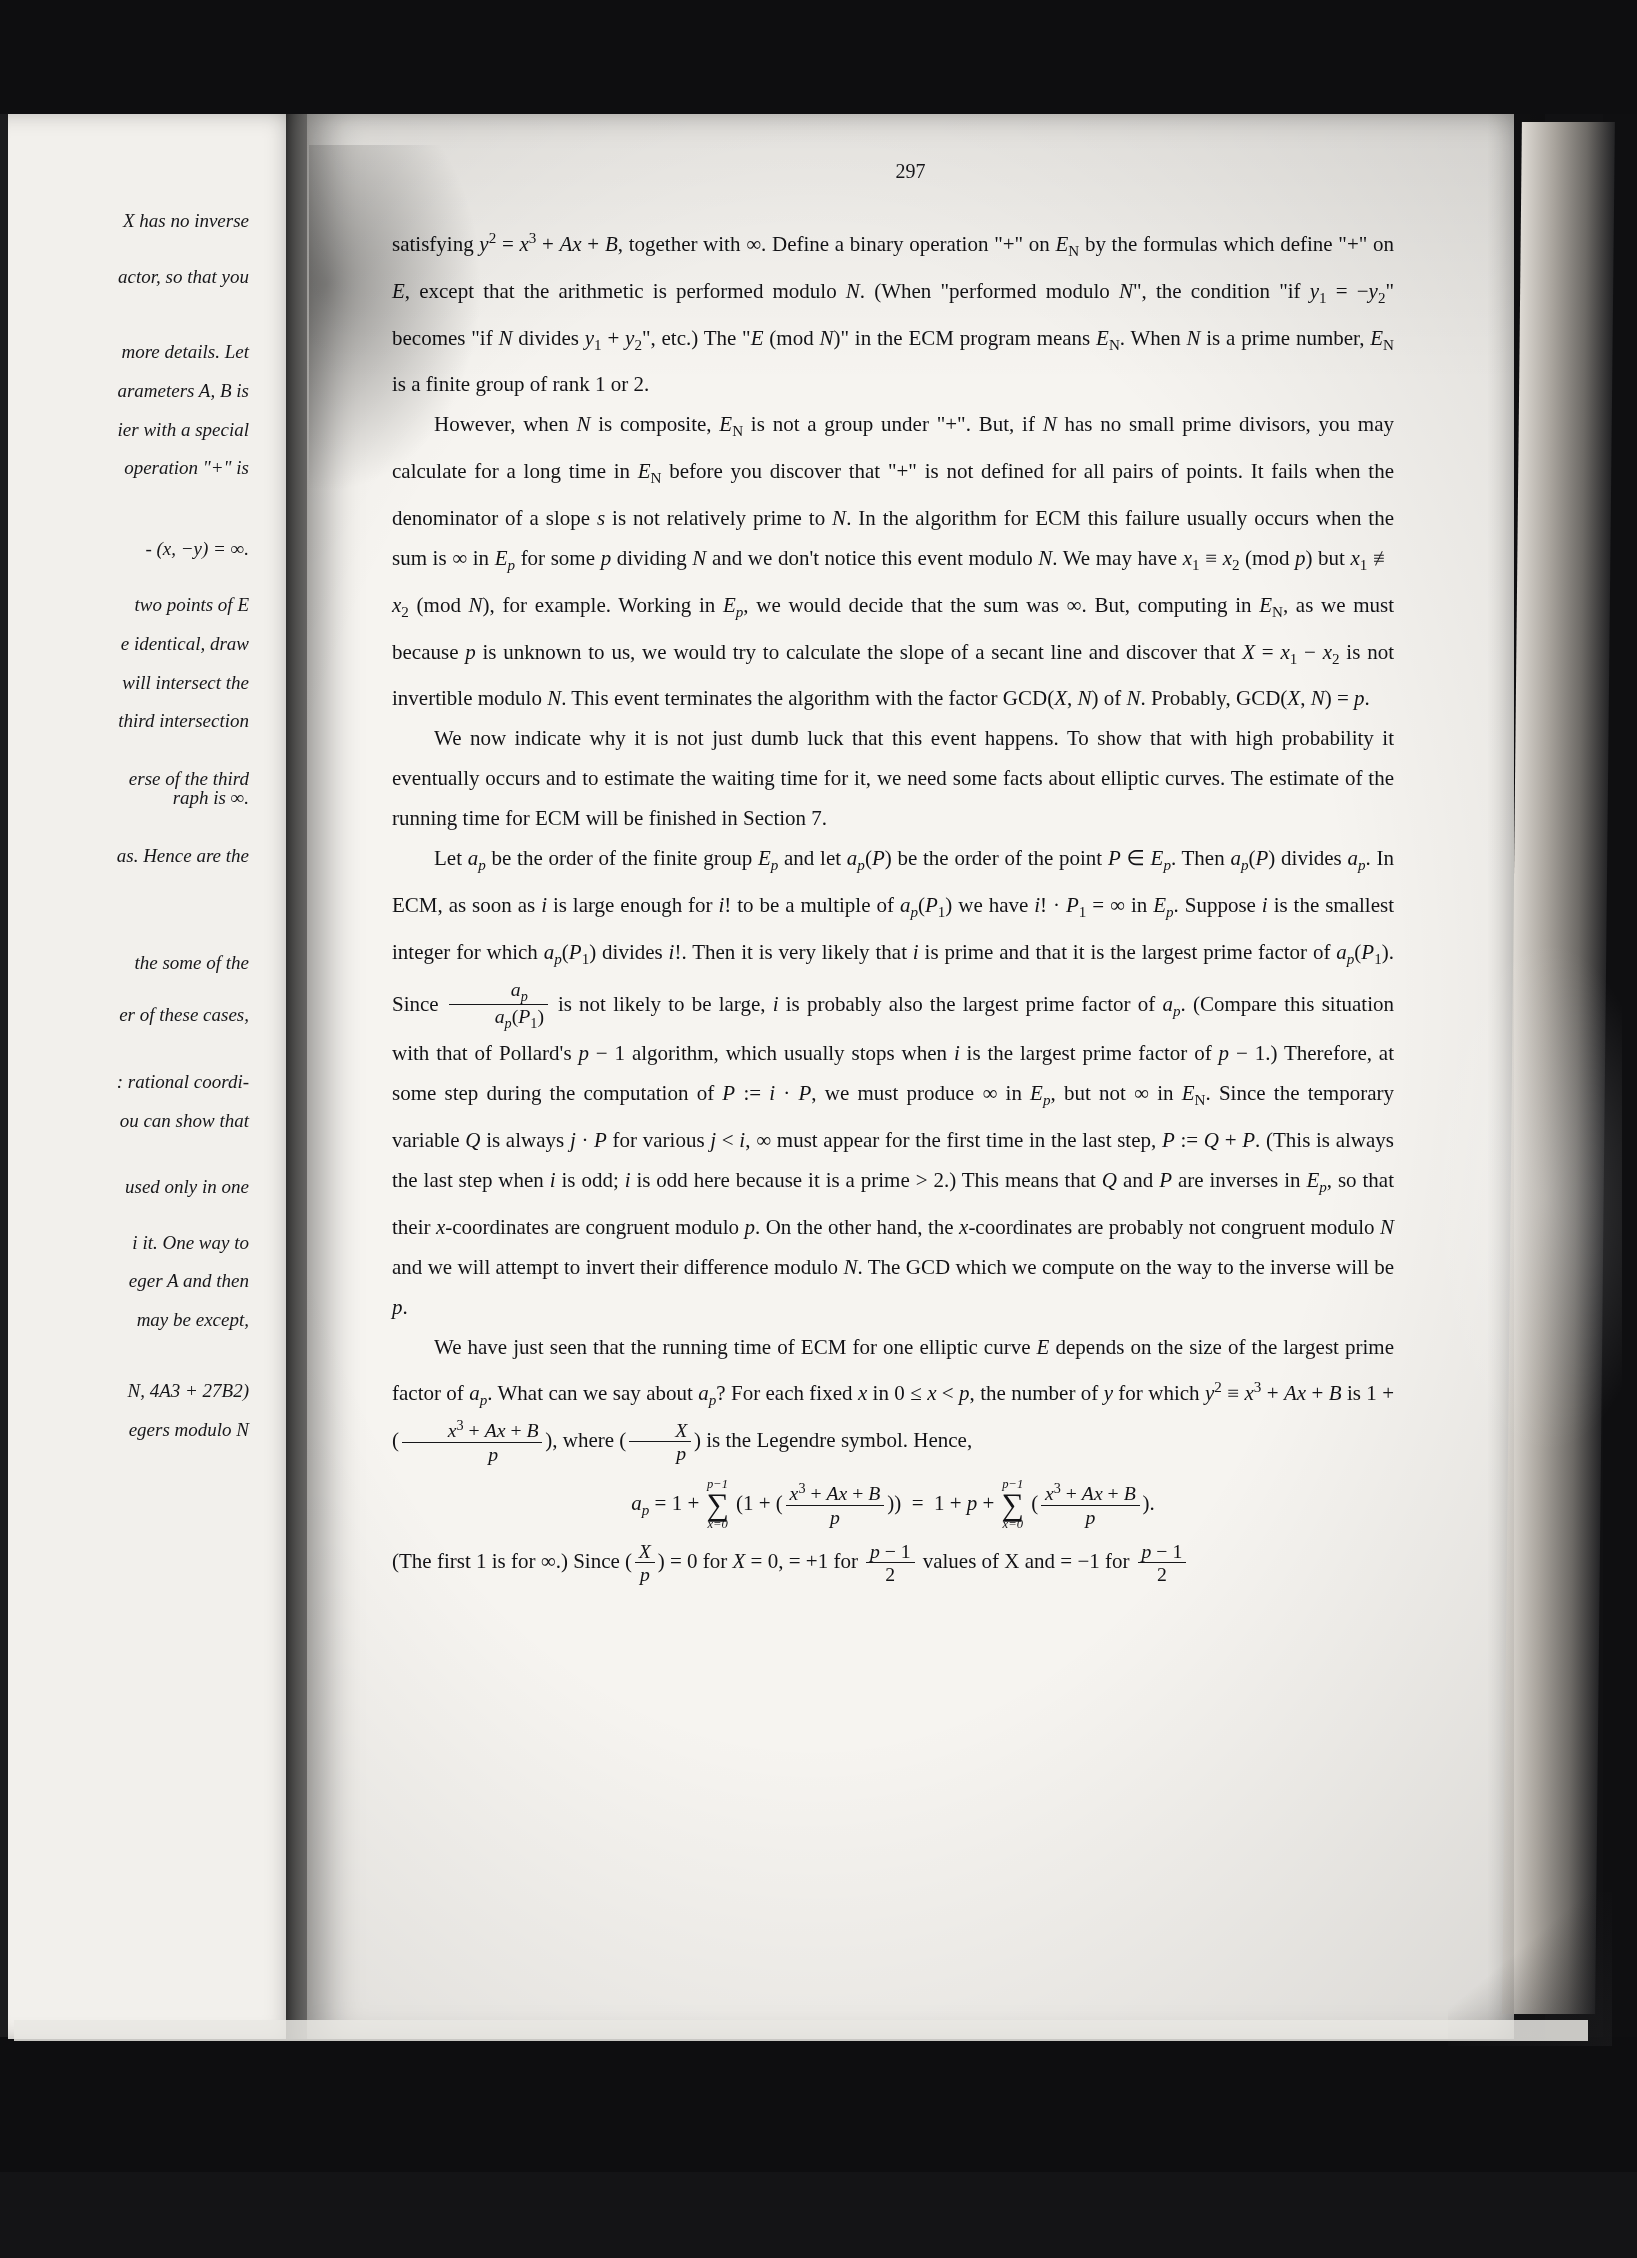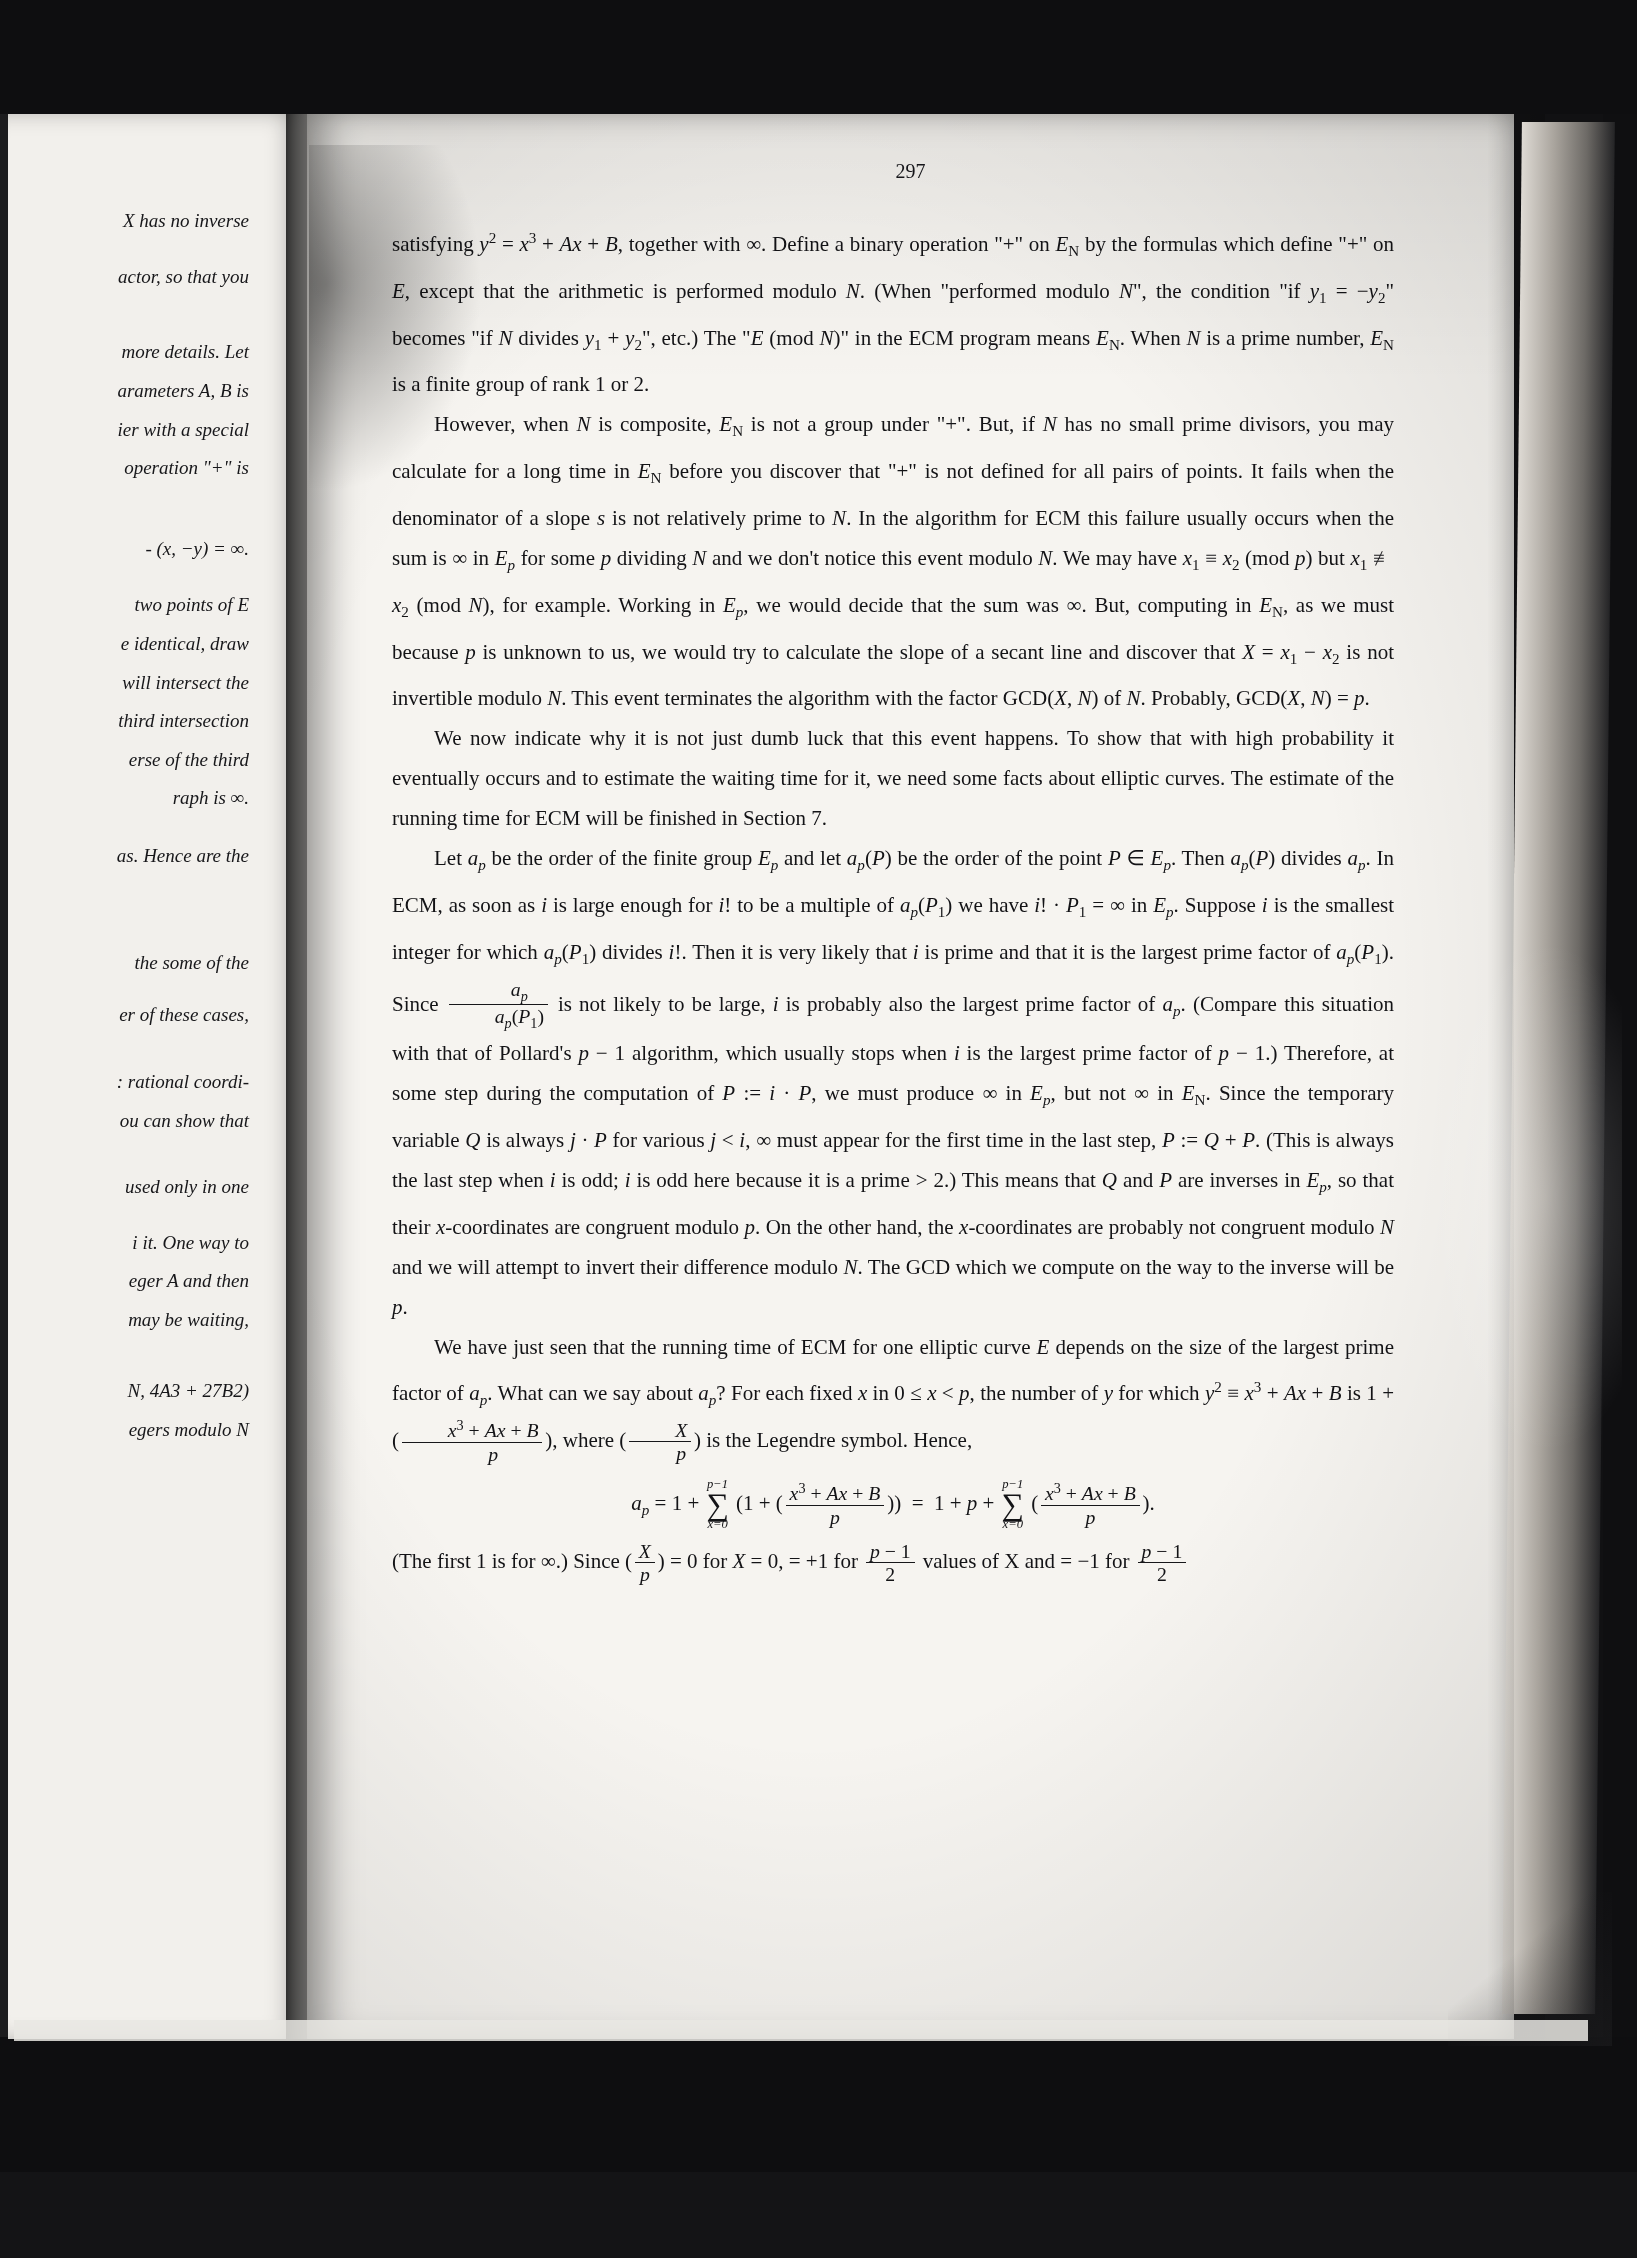--- a/index.html
+++ b/index.html
@@ -231,31 +231,31 @@
       <div class="ln" style="top:56px;">actor, so that you</div>
       <div class="ln" style="top:131px;">more details.  Let</div>
       <div class="ln it" style="top:170px;text-align:right;">arameters A, B is</div>
       <div class="ln it" style="top:209px;">ier with a special</div>
       <div class="ln" style="top:247px;">operation "+" is</div>
       <div class="ln" style="top:328px;">- (x, −y) = ∞.</div>
       <div class="ln" style="top:384px;margin-left:25px;">two points of E</div>
       <div class="ln" style="top:423px;">e identical, draw</div>
       <div class="ln" style="top:462px;">will intersect the</div>
       <div class="ln" style="top:500px;">third intersection</div>
-      <div class="ln" style="top:539px;">erse of the third</div>
+      <div class="ln" style="top:558px;">erse of the third</div>
       <div class="ln" style="top:577px;">raph is ∞.</div>
       <div class="ln" style="top:635px;">as.  Hence are the</div>
       <div class="ln" style="top:742px;">the some of the</div>
       <div class="ln" style="top:794px;">er of these cases,</div>
       <div class="ln" style="top:861px;">: rational coordi-</div>
       <div class="ln" style="top:900px;">ou can show that</div>
       <div class="ln" style="top:966px;">used only in one</div>
       <div class="ln" style="top:1022px;">i it.  One way to</div>
       <div class="ln" style="top:1060px;">eger A and then</div>
-      <div class="ln" style="top:1099px;">may be waiting,</div>
+      <div class="ln" style="top:1099px;">may be except,</div>
       <div class="ln" style="top:1170px;">N, 4A3 + 27B2)</div>
       <div class="ln" style="top:1209px;">egers modulo N</div>
     </div>
   </div>
 
   <div class="gutter"></div>
 
   <div class="right-page">
 
     <div class="page-num">297</div>

